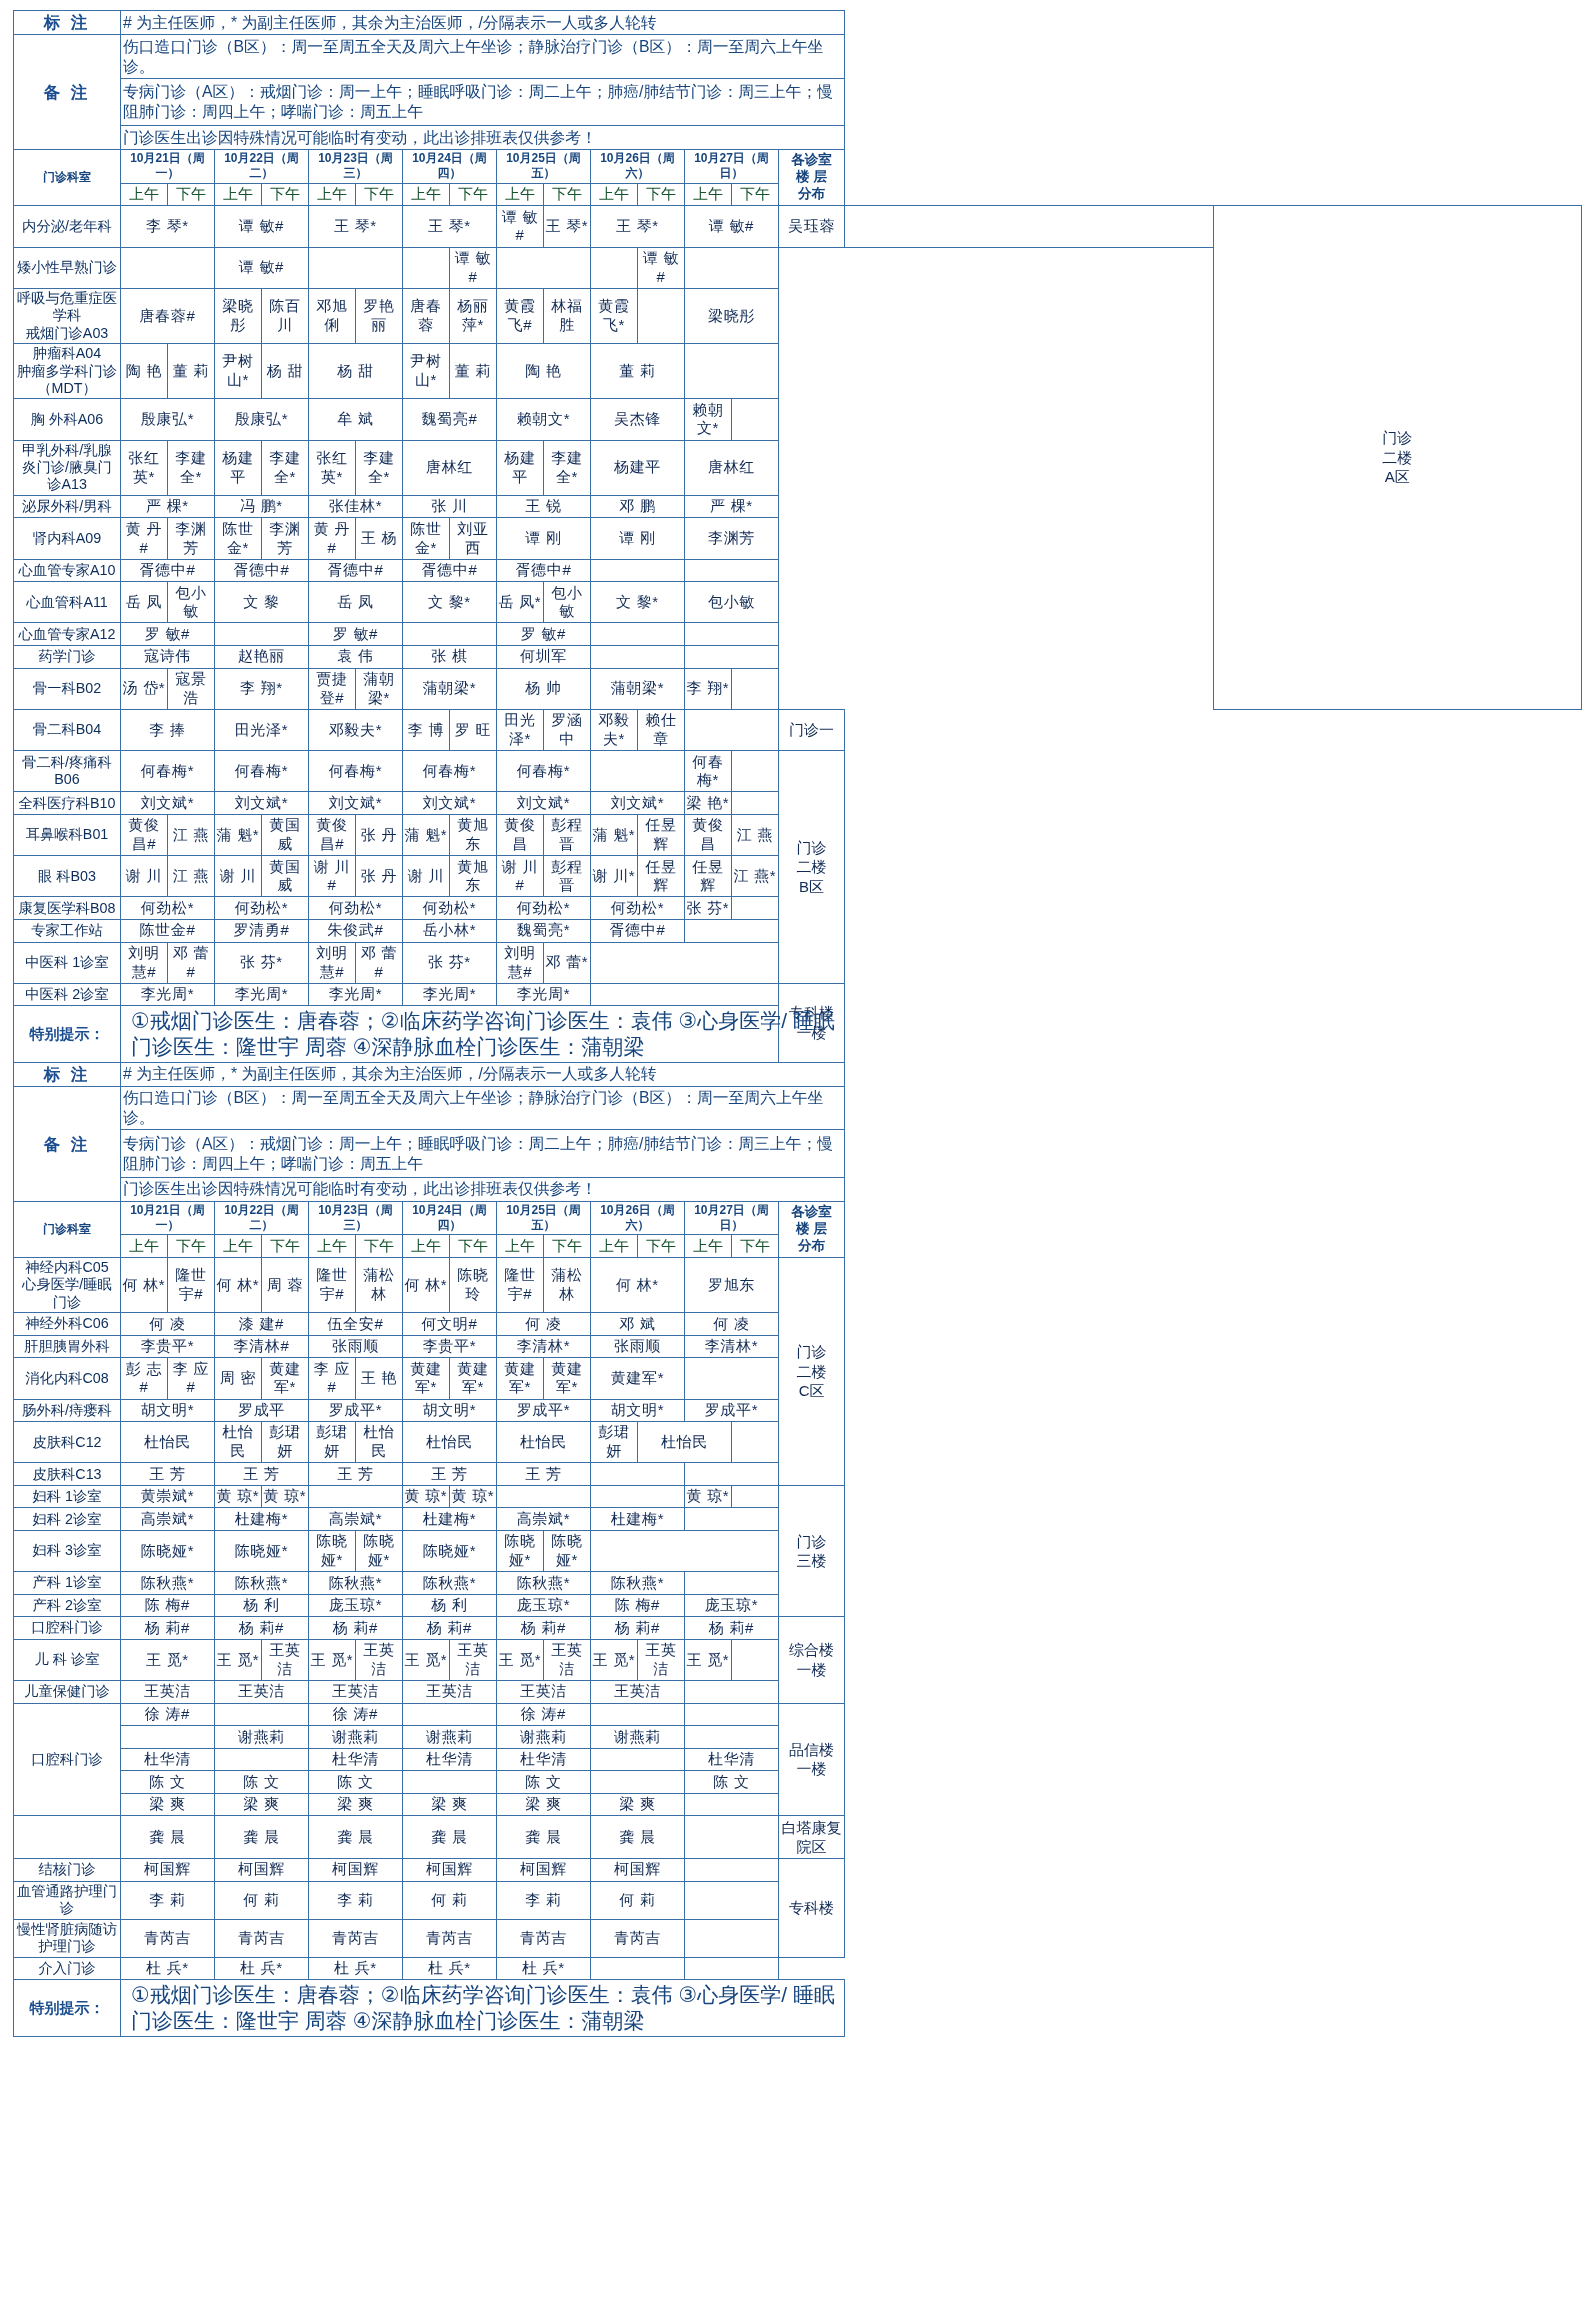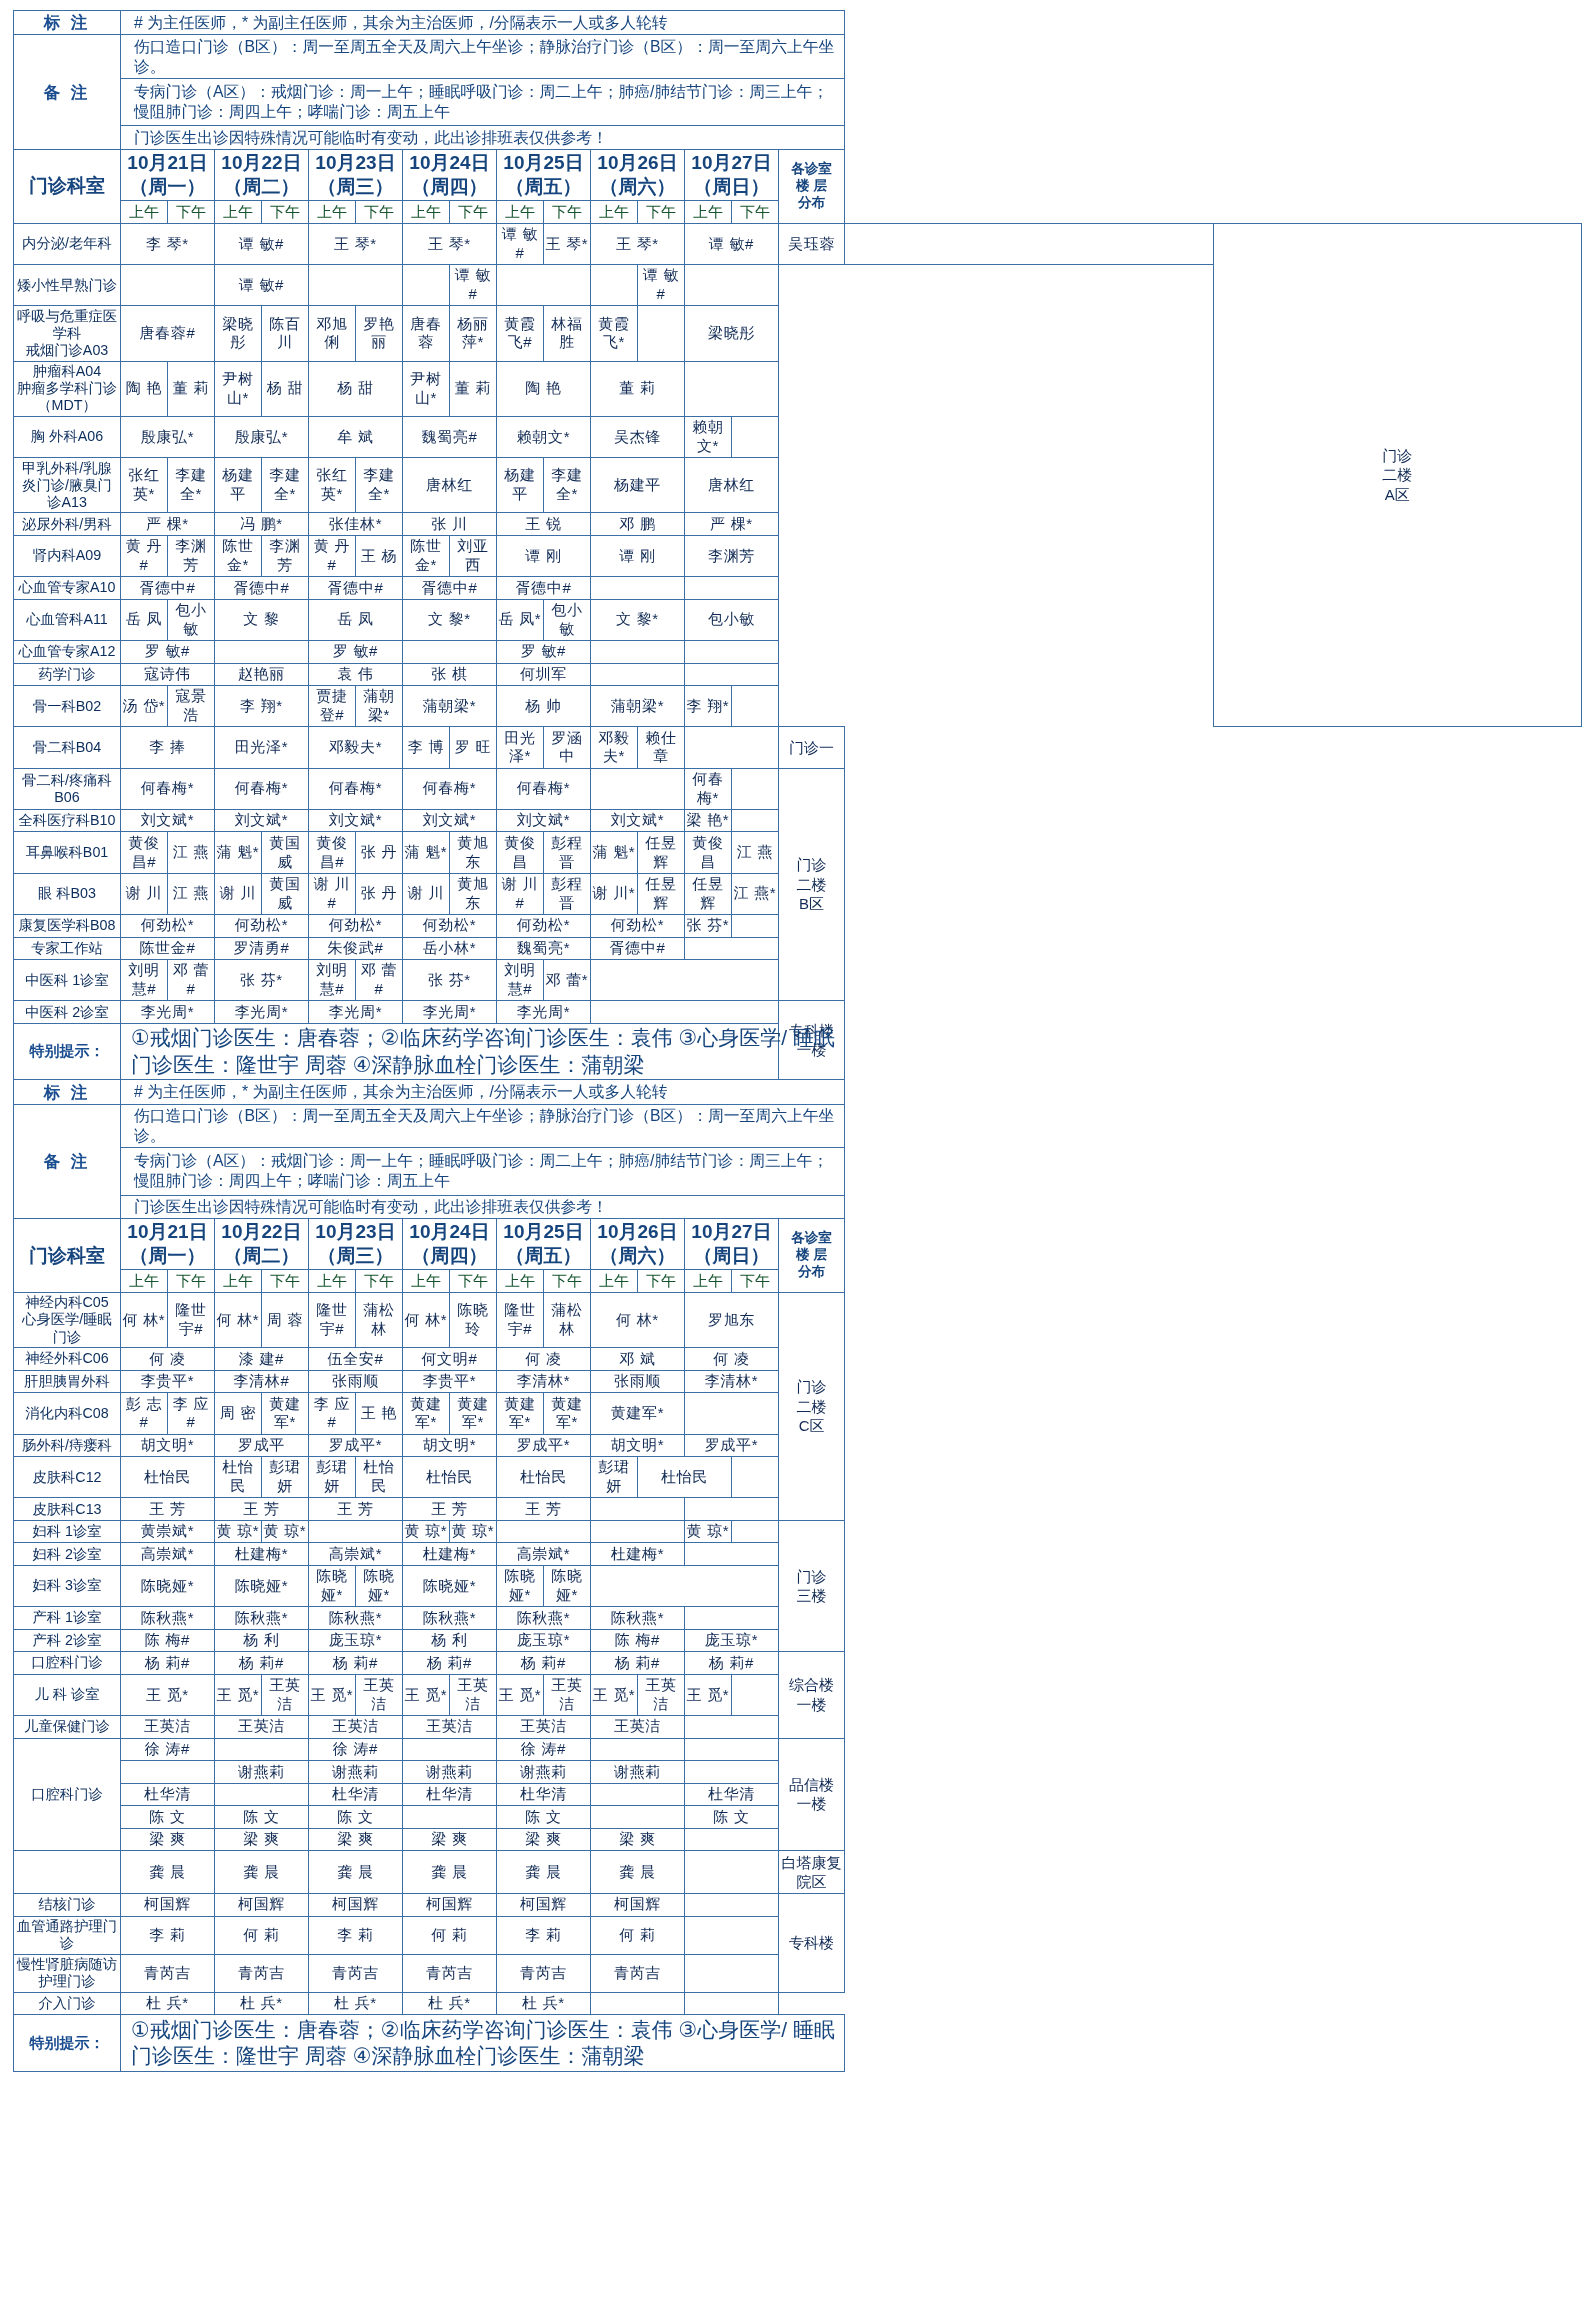--- a/index.html
+++ b/index.html
@@ -2,22 +2,22 @@
 <html style="font-size:11.5px"><head>
 <meta charset="utf-8">
 <style>
   html,body{margin:0;padding:0;background:#fff;}
   body{font-family:"Liberation Sans","DejaVu Sans",sans-serif;}
   #sheet{width:1595px;height:2319px;position:relative;box-sizing:border-box;padding:10px 13px 5.7px 13px;}
   .title{text-align:center;font-size:33px;font-weight:bold;color:#000;letter-spacing:1.4px;padding:4.3px 0 8.6px 0;}
   table{border-collapse:collapse;width:100%;table-layout:fixed;}
   td,th{border:0.7px solid #3b6ea5;font-size:15px;color:#0b2d5c;text-align:center;vertical-align:middle;padding:1.4px 1.4px;line-height:1.25;}
   .lbl{color:#1a4d8f;font-weight:bold;font-size:16.5px;letter-spacing:2.9px;}
-  .note{text-align:left;padding-left:13px;font-size:15.8px;color:#16457e;}
-  .hdr{font-size:19px;color:#16457e;font-weight:bold;}
+  .note{text-align:left;padding-left:2px;font-size:15.8px;color:#16457e;}
+  .hdr{font-size:12px;color:#16457e;font-weight:bold;}
   .sub{font-size:15px;color:#14532d;}
   .dept{font-size:14.3px;color:#0b2d5c;text-align:center;line-height:1.2;}
   .cell{font-size:15px;color:#102a54;letter-spacing:0.7px;}
   .floor{font-size:15px;color:#102a54;line-height:1.3;}
   .tip{text-align:left;padding-left:10px;font-size:21px;color:#16457e;}
   .small{font-size:13.6px;}
 </style>
 </head>
 <body>
 

